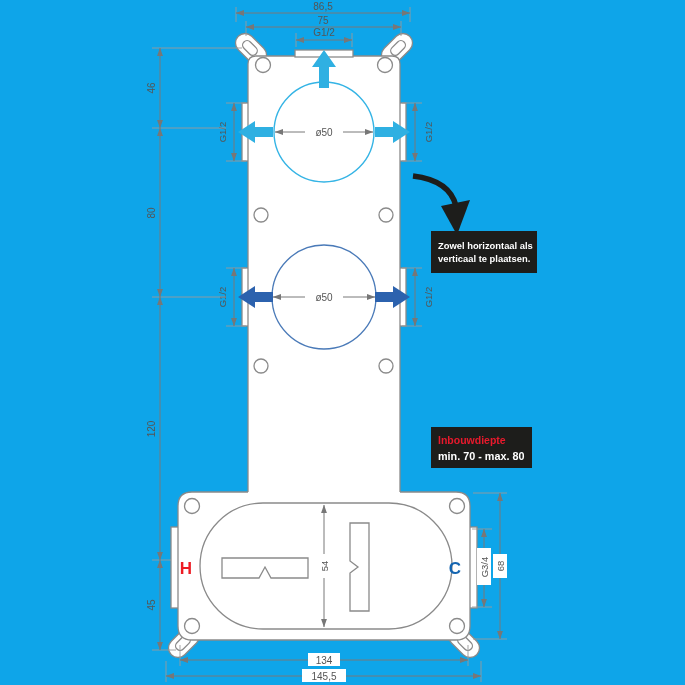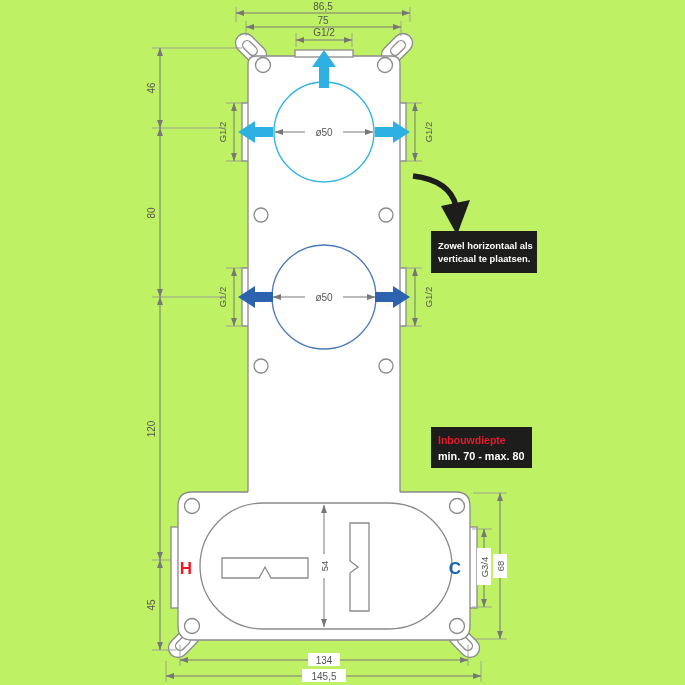--- a/index.html
+++ b/index.html
@@ -1,16 +1,16 @@
 <!DOCTYPE html>
 <html><head>
 <meta charset="utf-8">
 <style>
   html,body{margin:0;padding:0;background:#ffffff;}
-  .stage{position:relative;width:685px;height:685px;background:#bef264;overflow:hidden;
+  .stage{position:relative;width:685px;height:685px;background:#0ea5e9;overflow:hidden;
          font-family:"Liberation Sans",sans-serif;text-align:center;}
   svg{display:block;}
   .geo{fill:#ffffff;stroke:#8a8a8a;stroke-width:1.3;}
   .geoN{fill:none;stroke:#8a8a8a;stroke-width:1.3;}
   .dim{stroke:#787878;stroke-width:1;fill:none;}
   .ext{stroke:#9b9b9b;stroke-width:0.9;fill:none;}
   .dt{font-family:"Liberation Sans",sans-serif;font-size:10px;fill:#555;}
   .dts{font-family:"Liberation Sans",sans-serif;font-size:9.5px;fill:#555;}
   .mid{text-anchor:middle;}
   .wbg{fill:#ffffff;}

